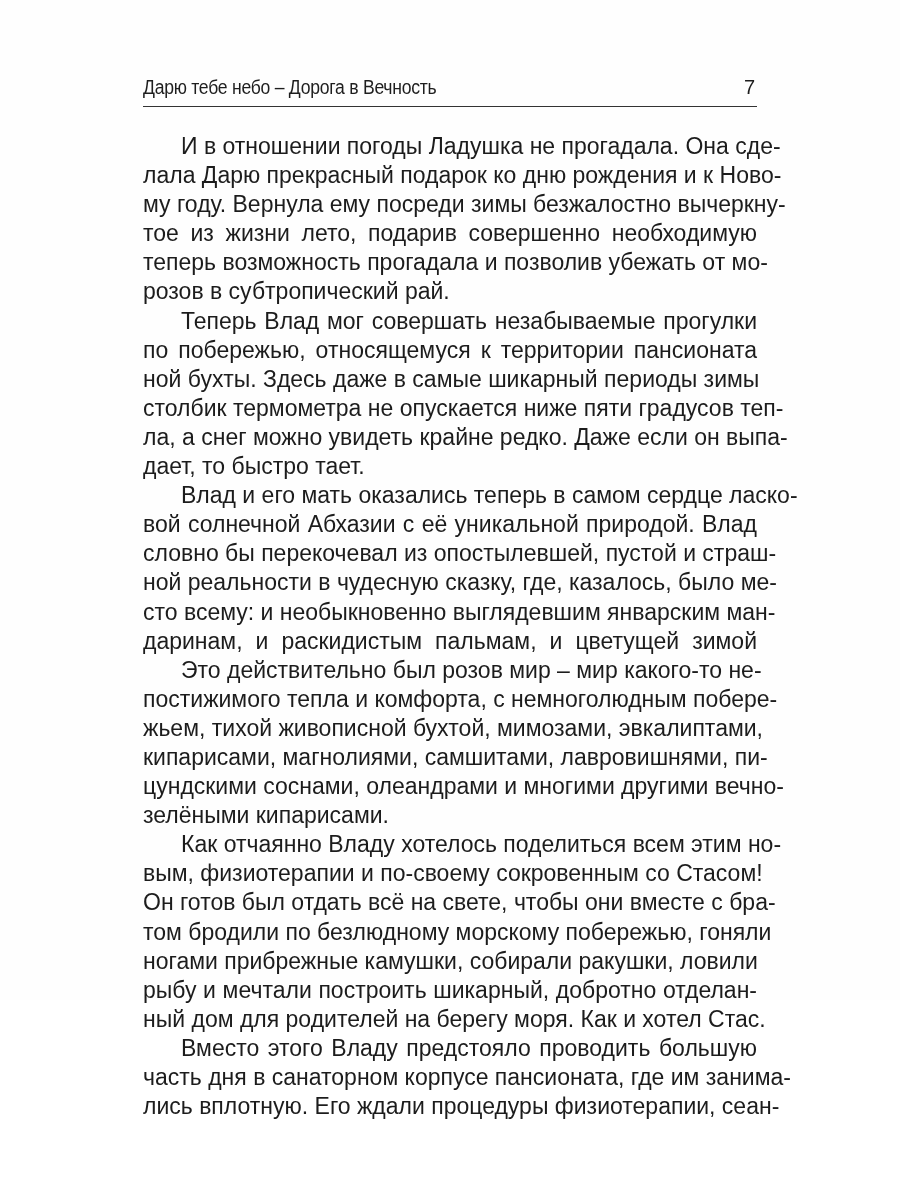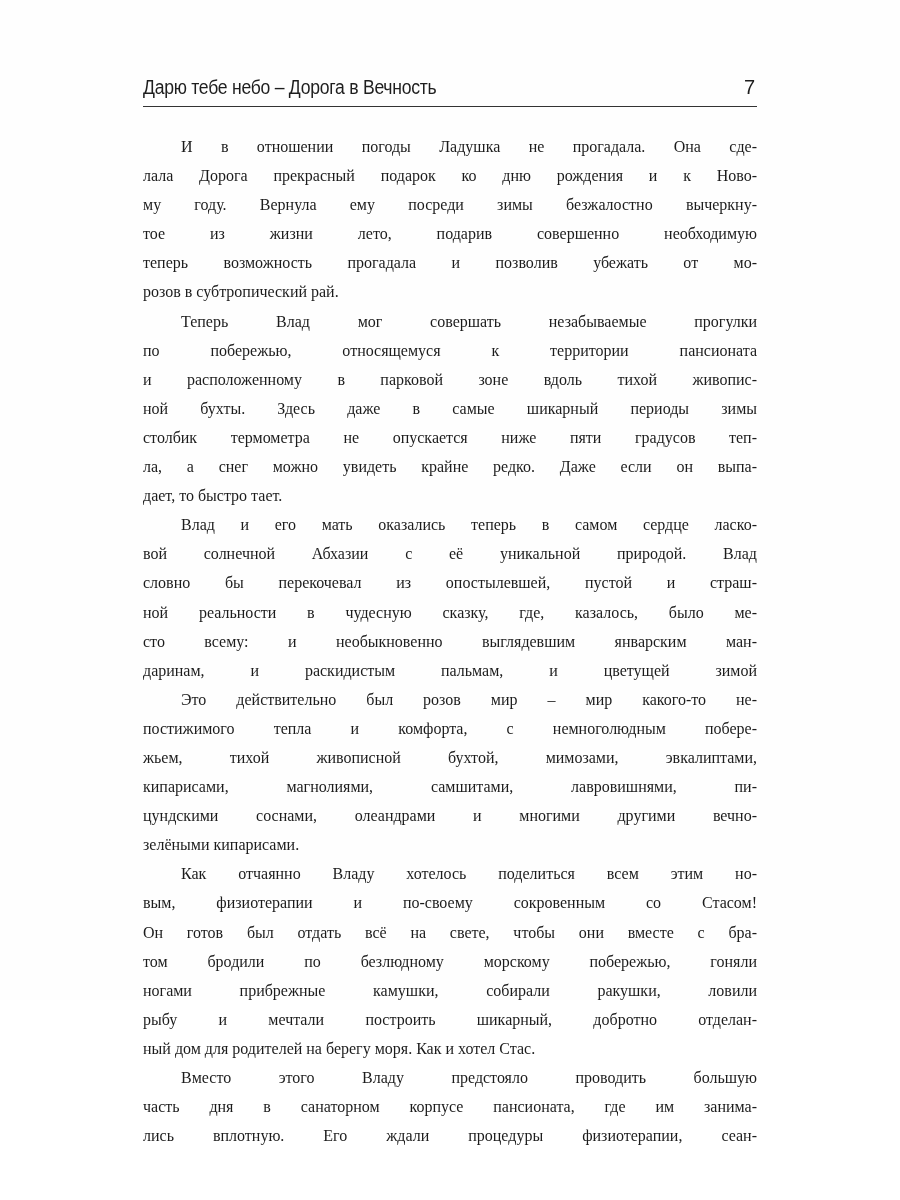--- a/index.html
+++ b/index.html
@@ -11,51 +11,50 @@
     font-family: "Liberation Sans", sans-serif; font-size: 20px; color: #1e1e1e;
     letter-spacing: -0.3px; transform: scaleX(0.88); transform-origin: left top; white-space: nowrap;
   }
   .page-number {
     position: absolute; right: 2px; top: 2px;
     font-family: "Liberation Sans", sans-serif; font-size: 20px; color: #1e1e1e;
   }
   .rule { position: absolute; left: 143px; top: 106px; width: 614px; height: 0; border-top: 1.3px solid #333; }
   .body-text {
     position: absolute; left: 143px; top: 132px; width: 614px;
-    font-family: Liberation Serif, serif; font-size: 16px; line-height: 29.1px; color: #1c1c1c;
+    font-family: Liberation Sans, sans-serif; font-size: 23px; line-height: 29.1px; color: #1c1c1c;
   }
   .line { display: block; height: 29.1px; white-space: nowrap; text-align: justify; text-align-last: justify; }
   .line.last { text-align-last: left; }
   .line.indent { padding-left: 38px; }
 </style>
 </head>
 <body>
 
 <div class="page">
   <div class="header">
     <span class="running-title">Дарю тебе небо – Дорога в Вечность</span>
     <span class="page-number">7</span>
   </div>
   <div class="rule"></div>
 
   <div class="body-text">
 
     <div>
       <span class="line indent">И в отношении погоды Ладушка не прогадала. Она сде-</span>
-      <span class="line">лала Дорога прекрасный подарок ко дню рождения и к Ново-</span>
+      <span class="line">лала Дарю прекрасный подарок ко дню рождения и к Ново-</span>
       <span class="line">му году. Вернула ему посреди зимы безжалостно вычеркну-</span>
       <span class="line">тое из жизни лето, подарив совершенно необходимую</span>
       <span class="line">теперь возможность прогадала и позволив убежать от мо-</span>
       <span class="line last">розов в субтропический рай.</span>
     </div>
 
     <div>
       <span class="line indent">Теперь Влад мог совершать незабываемые прогулки</span>
       <span class="line">по побережью, относящемуся к территории пансионата</span>
-      <span class="line">и расположенному в парковой зоне вдоль тихой живопис-</span>
       <span class="line">ной бухты. Здесь даже в самые шикарный периоды зимы</span>
       <span class="line">столбик термометра не опускается ниже пяти градусов теп-</span>
       <span class="line">ла, а снег можно увидеть крайне редко. Даже если он выпа-</span>
       <span class="line last">дает, то быстро тает.</span>
     </div>
 
     <div>
       <span class="line indent">Влад и его мать оказались теперь в самом сердце ласко-</span>
       <span class="line">вой солнечной Абхазии с её уникальной природой. Влад</span>
       <span class="line">словно бы перекочевал из опостылевшей, пустой и страш-</span>

